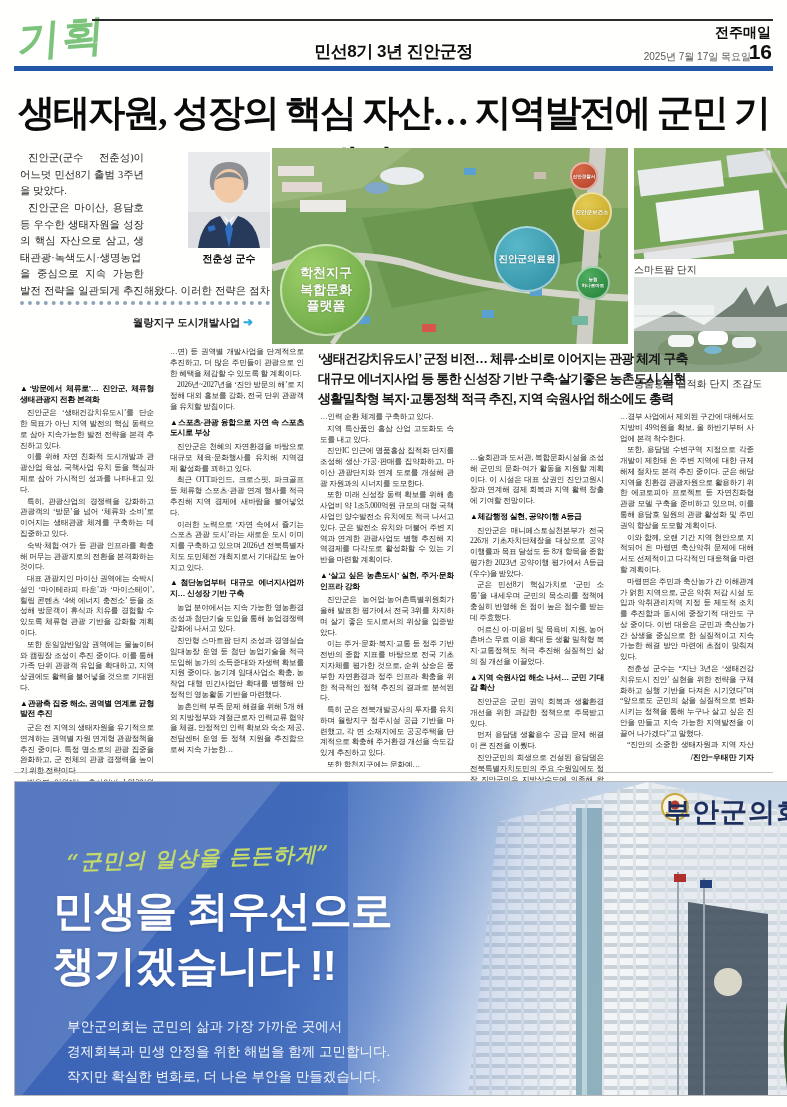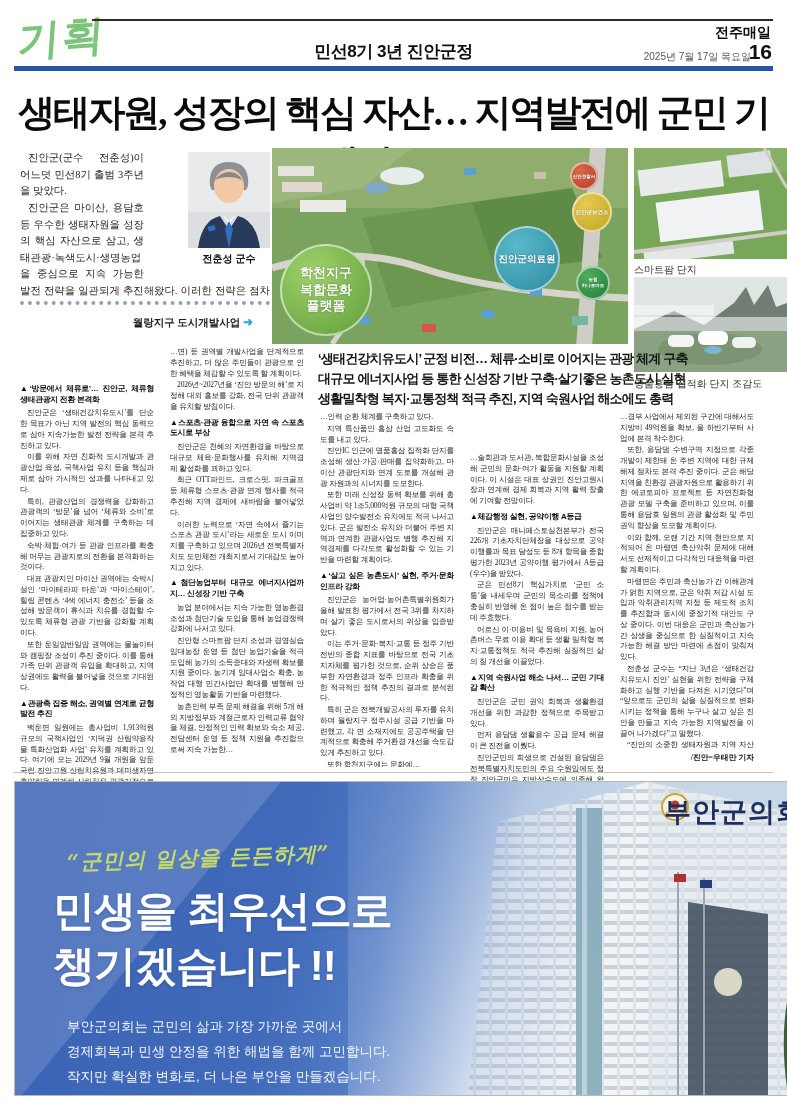--- a/index.html
+++ b/index.html
@@ -219,20 +219,21 @@
 
   <div id="col1" class="body-col">
       <h4>▲‘방문에서 체류로’… 진안군, 체류형 생태관광지 전환 본격화</h4>
       <p>진안군은 ‘생태건강치유도시’를 단순한 목표가 아닌 지역 발전의 핵심 동력으로 삼아 지속가능한 발전 전략을 본격 추진하고 있다.</p>
       <p>이를 위해 자연 친화적 도시개발과 관광산업 육성, 국책사업 유치 등을 핵심과제로 삼아 가시적인 성과를 나타내고 있다.</p>
       <p>특히, 관광산업의 경쟁력을 강화하고 관광객의 ‘방문’을 넘어 ‘체류와 소비’로 이어지는 생태관광 체계를 구축하는 데 집중하고 있다.</p>
       <p>숙박·체험·여가 등 관광 인프라를 확충해 머무는 관광지로의 전환을 본격화하는 것이다.</p>
       <p>대표 관광지인 마이산 권역에는 숙박시설인 ‘마이테라피 타운’과 ‘마이스테이’, 힐링 콘텐츠 ‘4색 에너지 충전소’ 등을 조성해 방문객이 휴식과 치유를 경험할 수 있도록 체류형 관광 기반을 강화할 계획이다.</p>
       <p>또한 운일암반일암 권역에는 물놀이터와 캠핑장 조성이 추진 중이다. 이를 통해 가족 단위 관광객 유입을 확대하고, 지역 상권에도 활력을 불어넣을 것으로 기대된다.</p>
       <h4>▲관광축 집중 해소, 권역별 연계로 균형발전 추진</h4>
+      <p>군은 전 지역의 생태자원을 유기적으로 연계하는 권역별 자원 연계형 관광정책을 추진 중이다. 특정 명소로의 관광 집중을 완화하고, 군 전체의 관광 경쟁력을 높이기 위한 전략이다.</p>
       <p>백운면 일원에는 총사업비 1,913억원 규모의 국책사업인 ‘지덕권 산림약용작물 특화산업화 사업’ 유치를 계획하고 있다. 여기에 오는 2029년 9월 개원을 앞둔 국립 진안고원 산림치유원과 데미샘자연휴양림을 연계해 산림치유 관광거점으로 조성한다는 구상이다.</p>
     </div>
   <div id="col2" class="body-col">
       <p class="cont">…면) 등 권역별 개발사업을 단계적으로 추진하고, 더 많은 주민들이 관광으로 인한 혜택을 체감할 수 있도록 할 계획이다.</p>
       <p>2026년~2027년을 ‘진안 방문의 해’로 지정해 대외 홍보를 강화, 전국 단위 관광객을 유치할 방침이다.</p>
       <h4>▲스포츠·관광 융합으로 자연 속 스포츠 도시로 부상</h4>
       <p>진안군은 천혜의 자연환경을 바탕으로 대규모 체육·문화행사를 유치해 지역경제 활성화를 꾀하고 있다.</p>
       <p>최근 OTT파인드, 크로스핏, 파크골프 등 체류형 스포츠·관광 연계 행사를 적극 추진해 지역 경제에 새바람을 불어넣었다.</p>
       <p>이러한 노력으로 ‘자연 속에서 즐기는 스포츠 관광 도시’라는 새로운 도시 이미지를 구축하고 있으며 2026년 전북특별자치도 도민체전 개최지로서 기대감도 높아지고 있다.</p>
       <h4>▲첨단농업부터 대규모 에너지사업까지… 신성장 기반 구축</h4>

